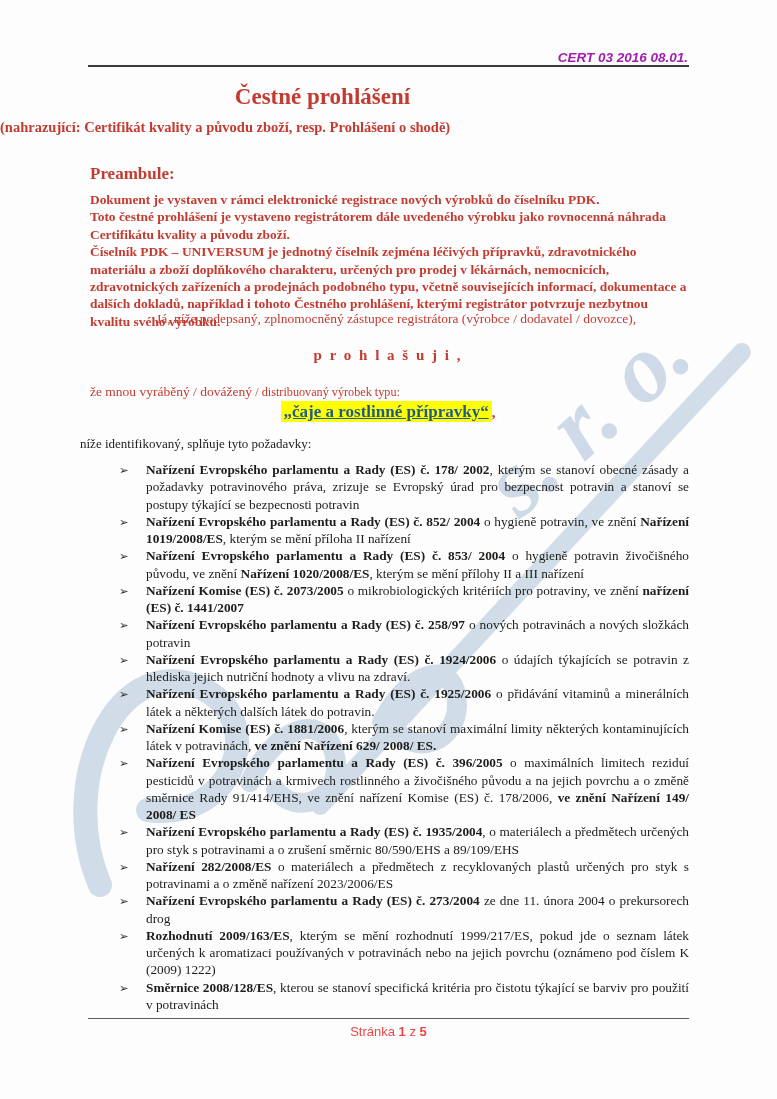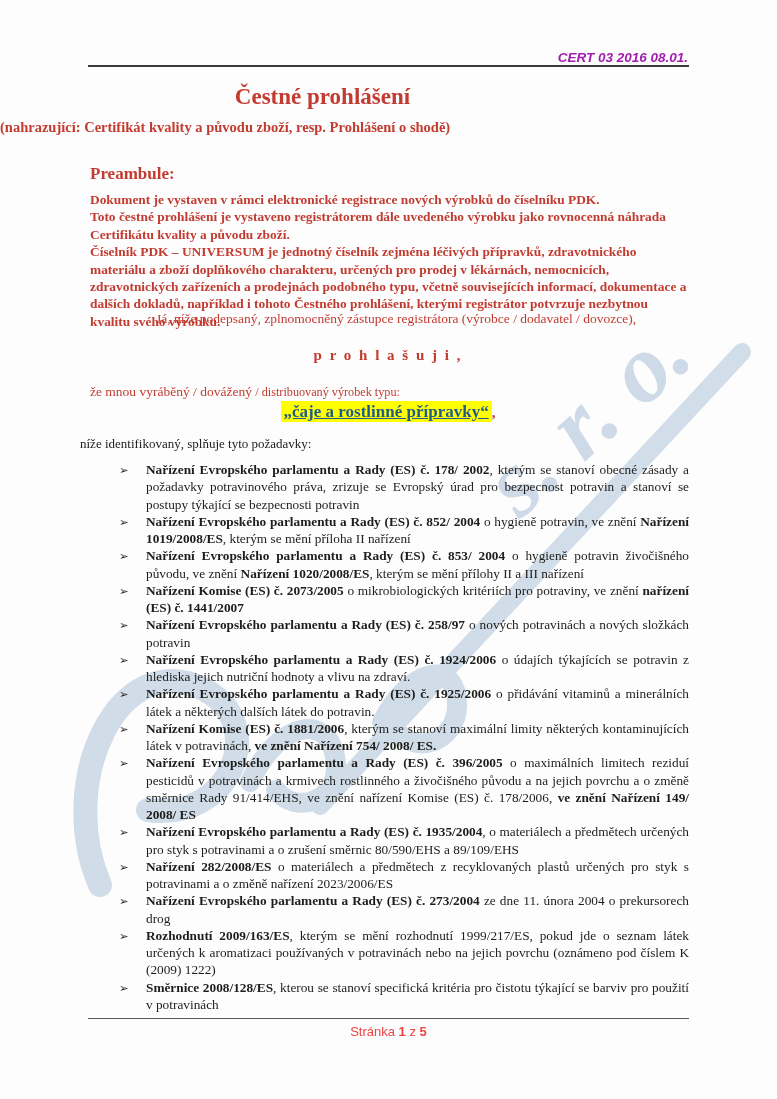--- a/index.html
+++ b/index.html
@@ -143,21 +143,21 @@
   <p class="layer req-lead">níže identifikovaný, splňuje tyto požadavky:</p>
 
   <ul class="layer requirements">
       <li><span class="bullet">➢</span><b>Nařízení Evropského parlamentu a Rady (ES) č. 178/ 2002</b><span>, kterým se stanoví obecné zásady a požadavky potravinového práva, zrizuje se Evropský úrad pro bezpecnost potravin a stanoví se postupy týkající se bezpecnosti potravin</span></li>
       <li><span class="bullet">➢</span><b>Nařízení Evropského parlamentu a Rady (ES) č. 852/ 2004</b><span> o hygieně potravin, ve znění </span><b>Nařízení 1019/2008/ES</b><span>, kterým se mění příloha II nařízení</span></li>
       <li><span class="bullet">➢</span><b>Nařízení Evropského parlamentu a Rady (ES) č. 853/ 2004</b><span> o hygieně potravin živočišného původu, ve znění </span><b>Nařízení 1020/2008/ES</b><span>, kterým se mění přílohy II a III nařízení</span></li>
       <li><span class="bullet">➢</span><b>Nařízení Komise (ES) č. 2073/2005</b><span> o mikrobiologických kritériích pro potraviny, ve znění </span><b>nařízení (ES) č. 1441/2007</b></li>
       <li><span class="bullet">➢</span><b>Nařízení Evropského parlamentu a Rady (ES) č. 258/97</b><span> o nových potravinách a nových složkách potravin</span></li>
       <li><span class="bullet">➢</span><b>Nařízení Evropského parlamentu a Rady (ES) č. 1924/2006</b><span> o údajích týkajících se potravin z hlediska jejich nutriční hodnoty a vlivu na zdraví.</span></li>
       <li><span class="bullet">➢</span><b>Nařízení Evropského parlamentu a Rady (ES) č. 1925/2006</b><span> o přidávání vitaminů a minerálních látek a některých dalších látek do potravin.</span></li>
-      <li><span class="bullet">➢</span><b>Nařízení Komise (ES) č. 1881/2006</b><span>, kterým se stanoví maximální limity některých kontaminujících látek v potravinách, </span><b>ve znění Nařízení 754/ 2008/ ES.</b></li>
+      <li><span class="bullet">➢</span><b>Nařízení Komise (ES) č. 1881/2006</b><span>, kterým se stanoví maximální limity některých kontaminujících látek v potravinách, </span><b>ve znění Nařízení 629/ 2008/ ES.</b></li>
       <li><span class="bullet">➢</span><b>Nařízení Evropského parlamentu a Rady (ES) č. 396/2005</b><span> o maximálních limitech reziduí pesticidů v potravinách a krmivech rostlinného a živočišného původu a na jejich povrchu a o změně směrnice Rady 91/414/EHS, ve znění nařízení Komise (ES) č. 178/2006, </span><b>ve znění Nařízení 149/ 2008/ ES</b></li>
       <li><span class="bullet">➢</span><b>Nařízení Evropského parlamentu a Rady (ES) č. 1935/2004</b><span>, o materiálech a předmětech určených pro styk s potravinami a o zrušení směrnic 80/590/EHS a 89/109/EHS</span></li>
       <li><span class="bullet">➢</span><b>Nařízení 282/2008/ES</b><span> o materiálech a předmětech z recyklovaných plastů určených pro styk s potravinami a o změně nařízení 2023/2006/ES</span></li>
       <li><span class="bullet">➢</span><b>Nařízení Evropského parlamentu a Rady (ES) č. 273/2004</b><span> ze dne 11. února 2004 o prekursorech drog</span></li>
       <li><span class="bullet">➢</span><b>Rozhodnutí 2009/163/ES</b><span>, kterým se mění rozhodnutí 1999/217/ES, pokud jde o seznam látek určených k aromatizaci používaných v potravinách nebo na jejich povrchu (oznámeno pod číslem K (2009) 1222)</span></li>
       <li><span class="bullet">➢</span><b>Směrnice 2008/128/ES</b><span>, kterou se stanoví specifická kritéria pro čistotu týkající se barviv pro použití v potravinách</span></li>
     </ul>
 
   <div class="layer footer-rule"></div>
   <div class="layer page-footer"><span>Stránka</span>&nbsp;<b>1</b>&nbsp;<span>z</span>&nbsp;<b>5</b></div>

